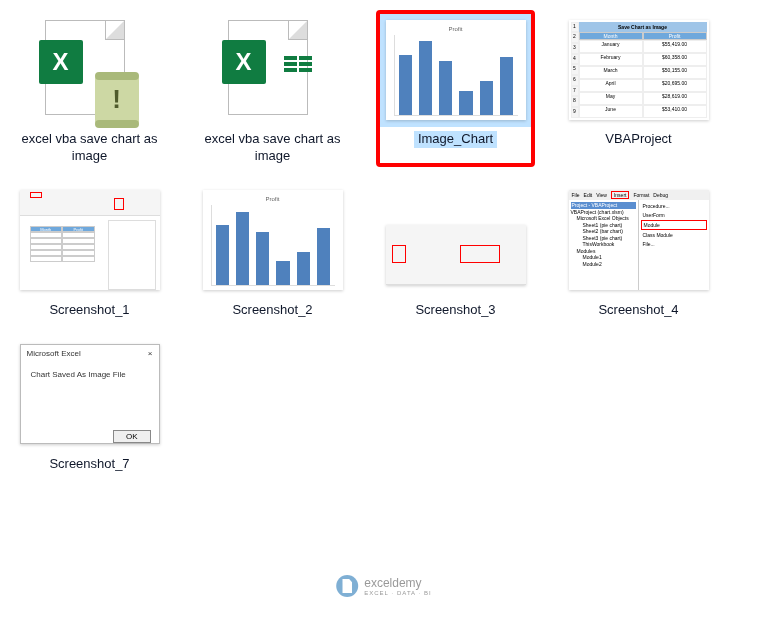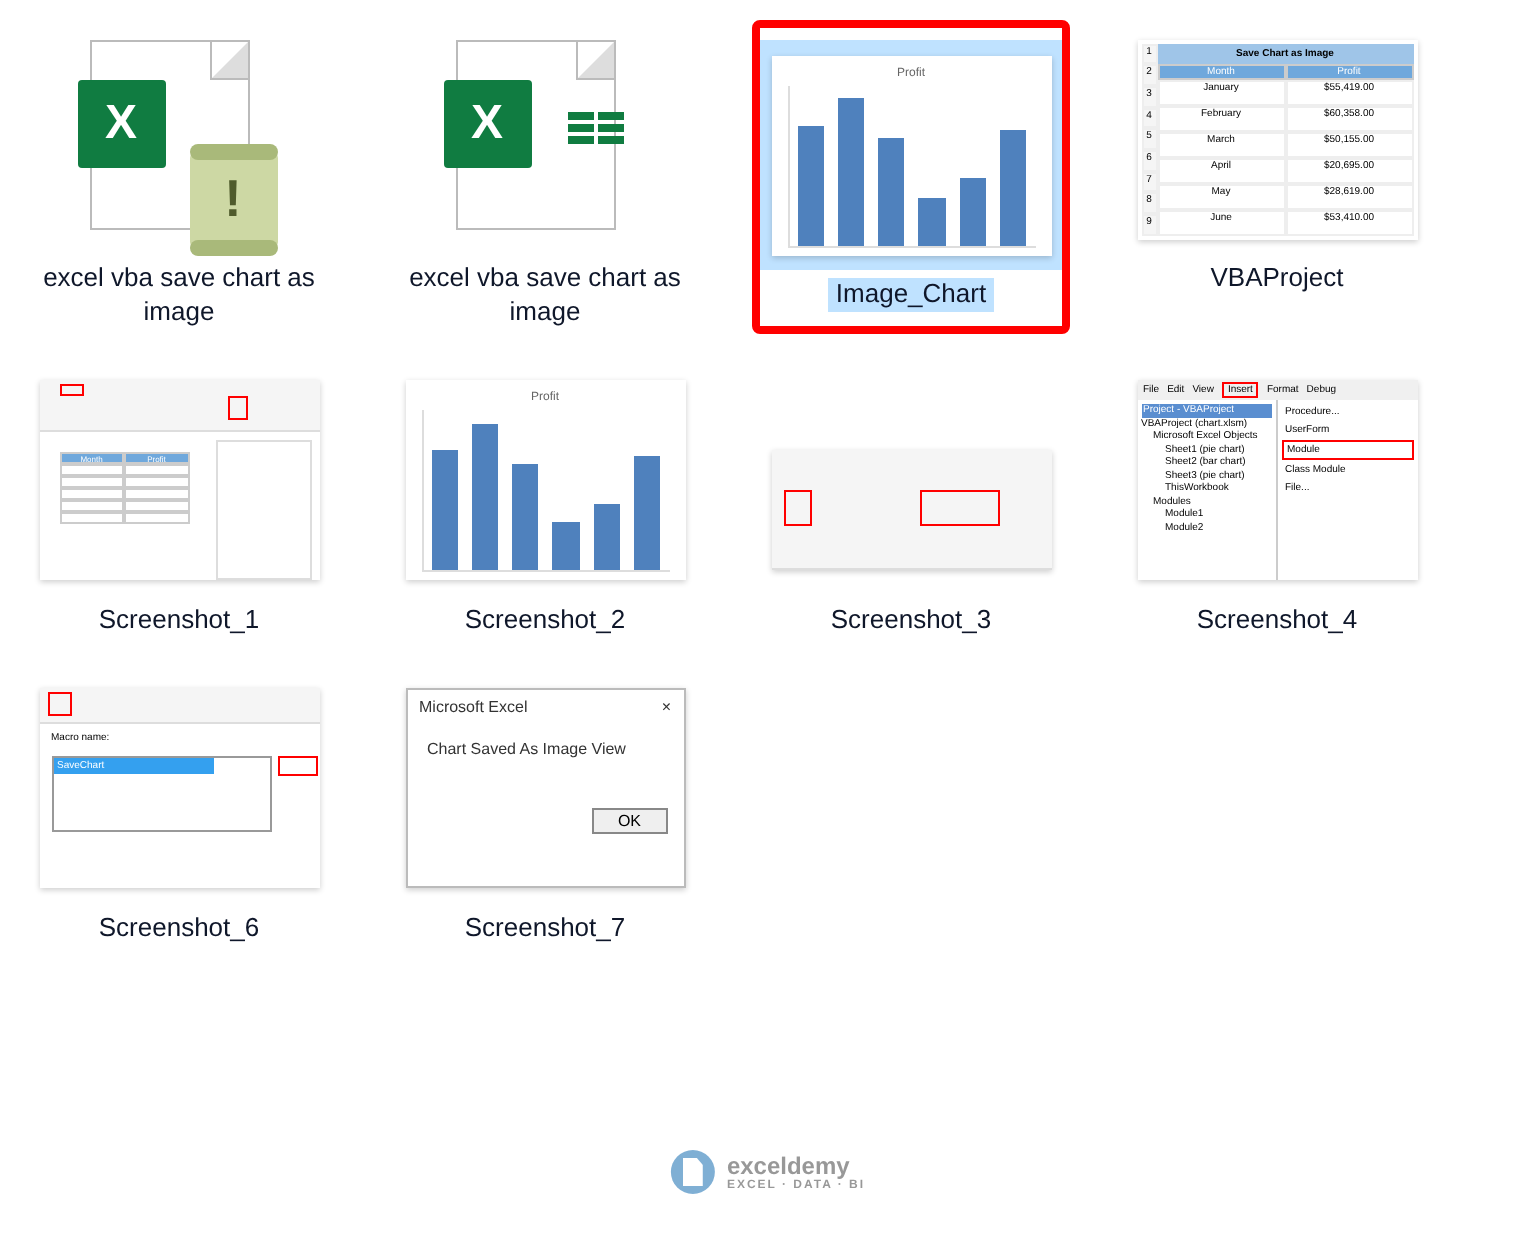--- a/index.html
+++ b/index.html
@@ -22,21 +22,20 @@
     width: 155px;
     display: flex;
     flex-direction: column;
     align-items: center;
     cursor: pointer;
   }
   .file-item.selected {
     outline: 4px solid #ff0000;
     outline-offset: -2px;
     border-radius: 2px;
-    justify-content: center;
   }
   .thumb {
     width: 155px;
     height: 115px;
     display: flex;
     align-items: center;
     justify-content: center;
     padding: 4px;
   }
   .file-item.selected .thumb {
@@ -179,21 +178,21 @@
   .dialog-card {
     width: 140px; height: 100px;
     background: #fff;
     box-shadow: 0 1px 3px rgba(0,0,0,0.2);
     display: flex; flex-direction: column;
     font-size: 8px;
     border: 1px solid #bbb;
   }
   .dlg-title { padding:4px 6px; display:flex; justify-content:space-between; color:#333;}
   .dlg-body { flex:1; padding:8px 10px; color:#333;}
-  .dlg-btns { padding:4px 8px 26px; display:flex; justify-content:flex-end;}
+  .dlg-btns { padding:4px 8px 0; display:flex; justify-content:flex-end;}
   .dlg-btns button { font-size:8px; padding:1px 12px; border:1px solid #888; background:#efefef;}
 
   
   .vbe-card {
     width: 140px; height: 100px;
     background: #fff;
     box-shadow: 0 1px 3px rgba(0,0,0,0.2);
     font-size:5px;
     display:flex; flex-direction:column;
   }
@@ -233,21 +232,20 @@
 
   
   .watermark {
     position: absolute;
     bottom: 20px; left: 50%;
     transform: translateX(-50%);
     display:flex; align-items:center; gap:6px;
     opacity:0.6;
     font-size:12px;
     color:#555;
-    font-weight:bold;
   }
   .wm-icon {
     width:22px; height:22px; border-radius:50%;
     background:#2b7bb9; position:relative;
   }
   .wm-icon::after{
     content:""; position:absolute; left:6px; top:4px;
     width:10px; height:14px; background:#fff;
     clip-path: polygon(0 0, 70% 0, 100% 25%, 100% 100%, 0 100%);
   }
@@ -445,46 +443,29 @@
             <div>Class Module</div>
             <div>File...</div>
           </div>
         </div>
       </div>
     </div>
     <div class="label">Screenshot_4</div>
   </div>
 
 
-  <div class="file-item">
-    <div class="thumb">
-      <div class="editor-card">
-        <div class="ed-tb">
-          <div class="redbox" style="top:2px; left:4px; width:12px; height:12px;"></div>
-        </div>
-        <div class="ed-body">
-          <div>Macro name:</div>
-          <div class="listctl">
-            <div class="item">SaveChart</div>
-            <div class="redbox" style="top:-1px; right:-24px; width:20px; height:10px;"></div>
-          </div>
-        </div>
-      </div>
-    </div>
-    <div class="label">Screenshot_6</div>
-  </div>
 
   <div class="file-item">
     <div class="thumb">
       <div class="dialog-card">
         <div class="dlg-title">
           <span>Microsoft Excel</span>
           <span>×</span>
         </div>
-        <div class="dlg-body">Chart Saved As Image View</div>
+        <div class="dlg-body">Chart Saved As Image File</div>
         <div class="dlg-btns">
             <button>OK</button>
           </div>
       </div>
     </div>
     <div class="label">Screenshot_7</div>
   </div>
 
 </div>
 

